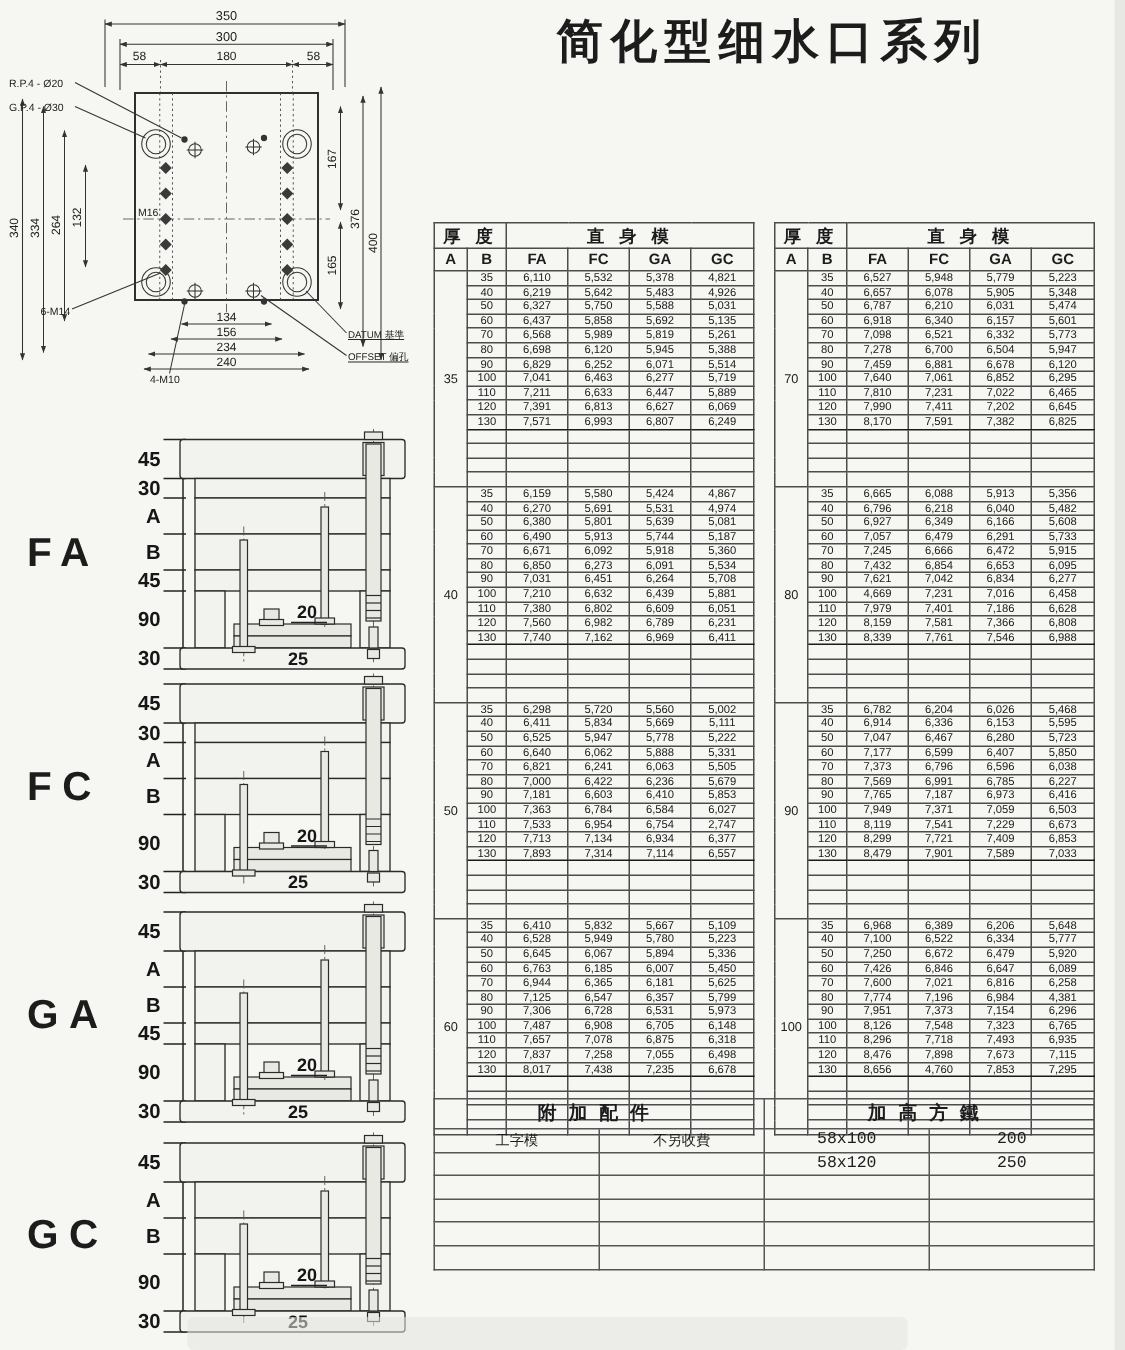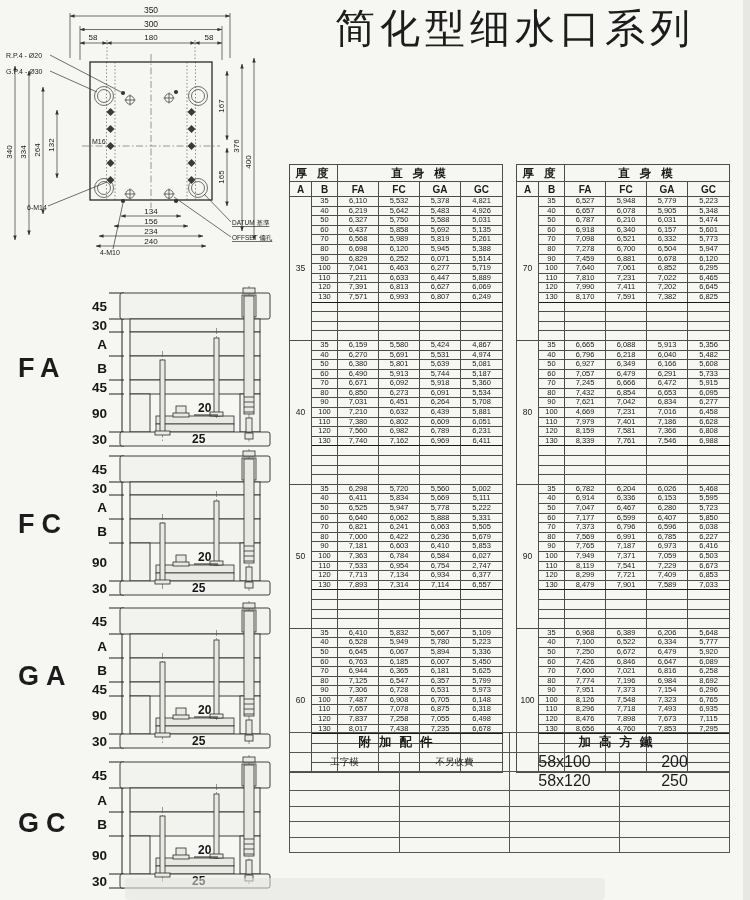--- a/index.html
+++ b/index.html
@@ -4,21 +4,21 @@
 <style>
   html,body{margin:0;padding:0;}
   body{width:750px;height:900px;background:#f6f6f2;font-family:"Liberation Sans",sans-serif;color:#1c1c1c;}
   .page{position:relative;width:750px;height:900px;overflow:hidden;background:#f6f6f2;}
   .scan-edge{position:absolute;right:0;top:0;width:7px;height:100%;background:#dddddb;opacity:.6;}
   .scan-smudge{position:absolute;left:125px;top:878px;width:480px;height:22px;background:#e3e3e0;opacity:.55;border-radius:4px;}
 
   
   .title-block{position:absolute;left:285px;top:6px;width:460px;text-align:center;}
   .model-no{font-family:"DejaVu Serif",serif;font-weight:700;font-size:54px;line-height:58px;letter-spacing:2px;}
-  .series-name{font-family:"DejaVu Serif",serif;font-weight:400;font-size:40px;line-height:44px;letter-spacing:5px;white-space:nowrap;}
+  .series-name{font-family:"DejaVu Serif",serif;font-weight:700;font-size:31px;line-height:44px;letter-spacing:5px;white-space:nowrap;}
 
   
   .drawing{position:absolute;left:0;top:0;}
   .drawing text{font-family:"Liberation Sans",sans-serif;fill:#222;}
   .dim{font-size:8.5px;}
   .dimsm{font-size:8px;}
   .lbl{font-size:7px;}
   .lblu{font-size:6.5px;text-decoration:underline;}
   .thin{stroke:#333;stroke-width:.7;fill:none;}
   .thick{stroke:#2a2a2a;stroke-width:1.3;fill:none;}
@@ -27,36 +27,36 @@
 
   
   .section{position:absolute;left:4px;width:272px;}
   .sec-label{position:absolute;left:14px;font-weight:700;font-size:27px;letter-spacing:7px;font-family:"Liberation Sans",sans-serif;}
   .sec-svg{position:absolute;left:72px;top:0;}
   .sec-svg text{font-family:"Liberation Sans",sans-serif;fill:#161616;}
   .mech{stroke:#2b2b2b;stroke-width:.9;fill:#f2f2ee;}
   .mech2{stroke:#2b2b2b;stroke-width:.8;fill:#e9e9e4;}
 
   
-  .tmount{position:absolute;top:164px;}
+  .tmount{position:absolute;top:148px;}
   #table-left{left:289px;} #table-right{left:516px;}
   table.ptable{border-collapse:collapse;table-layout:fixed;width:213px;border:1.7px solid #1a1a1a;background:transparent;}
   .ptable th,.ptable td{border:0.55px solid #4c4c4c;padding:0;margin:0;text-align:center;overflow:hidden;white-space:nowrap;}
   .ptable th.h1{font-family:"DejaVu Serif",serif;font-size:11.5px;font-weight:700;height:16px;letter-spacing:3px;}
   .ptable th.h2{font-size:10px;font-weight:700;height:14px;font-family:"Liberation Sans",sans-serif;}
   .ptable td{height:8.6px;line-height:8.6px;font-size:7.5px;color:#1b1b1b;}
   .ptable td.acell{font-size:8.5px;}
   .ptable tr.lastrow td{border-bottom:1.4px solid #1a1a1a;}
 
   
   #accessory{position:absolute;left:289px;top:732px;}
   table.acc{border-collapse:collapse;table-layout:fixed;width:440px;border:1.8px solid #1f1f1f;}
   .acc th,.acc td{border:0.6px solid #555;padding:0;text-align:center;overflow:hidden;white-space:nowrap;}
   .acc th{font-family:"DejaVu Serif",serif;font-size:12.5px;font-weight:700;height:19px;letter-spacing:8px;}
-  .acc td{height:14.6px;font-size:16px;font-family:Liberation Sans, sans-serif;}
+  .acc td{height:14.6px;font-size:11px;font-family:Liberation Mono, monospace;}
   .acc .cjk{font-size:9.5px;font-family:"DejaVu Serif",serif;}
   .acc .mid{border-left:1.6px solid #1f1f1f;}
 </style>
 </head>
 <body>
 
 <div class="page">
 
   <svg class="drawing" width="288" height="262" viewBox="0 0 288 262">
     <defs>
@@ -1221,21 +1221,21 @@
             <td>7,600</td>
             <td>7,021</td>
             <td>6,816</td>
             <td>6,258</td>
           </tr>
           <tr>
             <td>80</td>
             <td>7,774</td>
             <td>7,196</td>
             <td>6,984</td>
-            <td>8,692</td>
+            <td>4,381</td>
           </tr>
           <tr>
             <td>90</td>
             <td>7,951</td>
             <td>7,373</td>
             <td>7,154</td>
             <td>6,296</td>
           </tr>
           <tr>
             <td>100</td>

